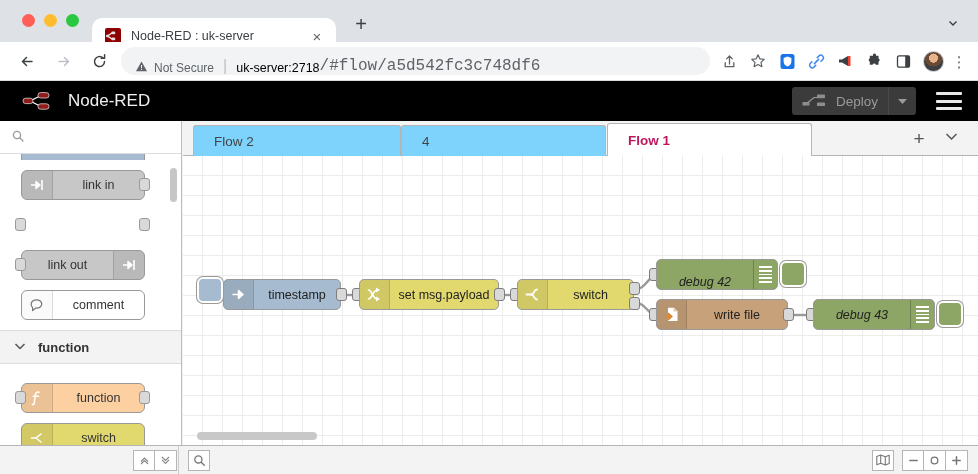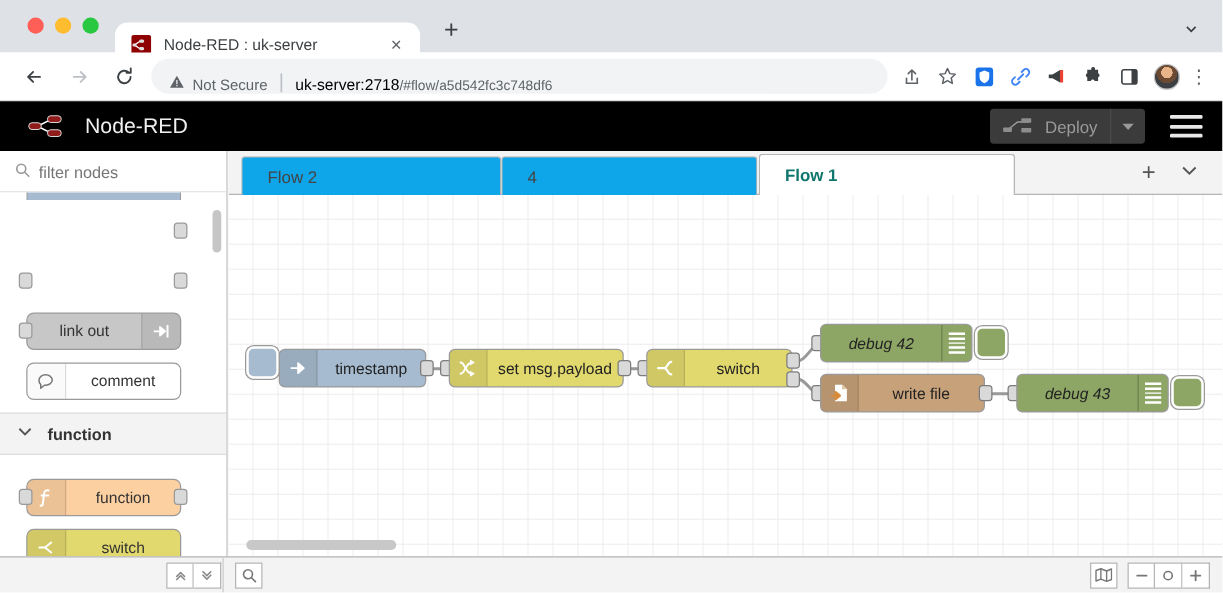--- a/index.html
+++ b/index.html
@@ -61,21 +61,21 @@
   .navbtn.fwd { color: #bdc1c6; }
   .omnibox {
     flex: 1 1 auto; height: 28px; margin: 0 6px 0 8px;
     background: #f1f3f4; border-radius: 15px;
     display: flex; align-items: flex-end; padding: 0 14px;
   }
   .warn-ico { font-size: 11px; color: #5f6368; margin-right: 6px; }
   .not-secure { font-size: 12px; color: #5f6368; white-space: nowrap; }
   .url-sep { color: #bdc1c6; margin: 0 9px; }
   .url-host { font-size: 12.5px; color: #000000; white-space: nowrap; }
-  .url-path { font-size: 11px; color: #5f6368; white-space: nowrap; }
+  .url-path { font-size: 16px; color: #5f6368; white-space: nowrap; font-family: Liberation Mono, monospace; }
   .tb-ico {
     width: 26px; height: 26px; margin-right: 3px; flex: 0 0 auto;
     display: flex; align-items: center; justify-content: center;
     color: #5f6368; font-size: 14px;
   }
   .avatar {
     width: 21px; height: 21px; border-radius: 50%; flex: 0 0 auto;
     margin: 0 4px 0 4px;
     background: radial-gradient(circle at 50% 32%, #e8b48a 0 28%, #6b4a34 29% 52%, #3c4043 53% 100%);
     border: 1px solid #c5c7ca;
@@ -165,26 +165,26 @@
   .canvas {
     position: absolute; top: 0; left: 183px; right: 0; height: 325px;
     background: #fff; overflow: hidden;
   }
   .tabbar {
     position: absolute; top: 0; left: 0; right: 0; height: 35px;
     background: #f3f3f3; border-bottom: 1px solid #b5b5b5;
   }
   .ftab {
     position: absolute; top: 4px; height: 31px;
-    background: #0ea5e9; border: 1px solid #b5b5b5; border-bottom: 0;
+    background: #7dd3fc; border: 1px solid #b5b5b5; border-bottom: 0;
     border-radius: 3px 3px 0 0; display: flex; align-items: center;
   }
   .ftab.active { background: #fff; top: 2px; height: 34px; }
   .ftab-label { margin-left: 20px; font-size: 13.5px; color: #444; }
-  .ftab.active .ftab-label { font-weight: bold; color: #0f766e; }
+  .ftab.active .ftab-label { font-weight: bold; color: #be185d; }
   .tab-add {
     position: absolute; top: 8px; right: 48px; font-size: 19px; color: #555;
     width: 22px; text-align: center; line-height: 19px;
   }
   .tab-more {
     position: absolute; top: 11px; right: 16px; font-size: 10px; color: #555;
     width: 22px; text-align: center;
   }
 
   .grid {
@@ -401,27 +401,35 @@
   <div class="workspace">
 
     <div class="palette">
       <div class="palette-search">
         <span class="ps-ico">
           <svg width="12" height="12" viewBox="0 0 12 12">
               <circle cx="5" cy="5" r="3.6" stroke="#999" stroke-width="1.3" fill="none"></circle>
               <path d="M7.8 7.8 L11 11" stroke="#999" stroke-width="1.3" stroke-linecap="round"></path>
             </svg>
         </span>
-        <input class="ps-input" readonly="" placeholder="filter nodes" style="">
       </div>
 
       <div class="palette-list">
 
         <div style="position:absolute;left:21px;top:-8px;width:124px;height:14px;border-radius:6px 6px 0 0;background:#a6bbcf;border:1px solid #999;border-bottom:0;"></div>
 
+        <div class="pal-node" style="top:16px;background:#c7c7c7;">
+          <span class="pn-ico">
+            <svg width="16" height="16" viewBox="0 0 16 16">
+                <path d="M2 8 H10 M7 4.5 L11 8 L7 11.5 Z" fill="#fff" stroke="#fff" stroke-width="1.4" stroke-linejoin="round"></path>
+                <path d="M13 3 V13" stroke="#fff" stroke-width="1.6"></path>
+              </svg>
+          </span>
+          <span class="pn-label">link in</span>
+        </div>
         <span class="port out" style="top:24px;"></span>
 
         <span class="port in" style="top:64px;"></span>
         <span class="port out" style="top:64px;"></span>
 
         <div class="pal-node" style="top:96px;background:#c7c7c7;">
           <span class="pn-label">link out</span>
           <span class="pn-ico right">
             <svg width="16" height="16" viewBox="0 0 16 16">
                 <path d="M2 8 H10 M7 4.5 L11 8 L7 11.5 Z" fill="#fff" stroke="#fff" stroke-width="1.4" stroke-linejoin="round"></path>
@@ -537,21 +545,21 @@
                 <path d="M7.5 8.5 C10 8.5, 10 3.5, 13 3.5" stroke="#fff" stroke-width="1.8" fill="none" stroke-linecap="round"></path>
                 <path d="M7.5 8.5 C10 8.5, 10 13.5, 13 13.5" stroke="#fff" stroke-width="1.8" fill="none" stroke-linecap="round"></path>
               </svg>
           </span>
           <span class="fn-label">switch</span>
         </div>
         <span class="fport" style="left:446px;top:126px;"></span>
         <span class="fport" style="left:446px;top:141px;"></span>
 
         <span class="fport" style="left:466px;top:112px;"></span>
-        <div class="fnode debug" style="left:473px;top:103px;width:122px;background:#8ea665;">
+        <div class="fnode debug" style="left:473px;top:103px;width:122px;background:#8ea665;align-items:flex-end;">
           <span class="fn-label">debug 42</span>
           <span class="fn-debug-ico">
             <i></i>
               <i></i>
               <i></i>
               <i></i>
               <i></i>
           </span>
         </div>
         <div class="dbg-btn" style="left:597px;top:105px;"></div>

